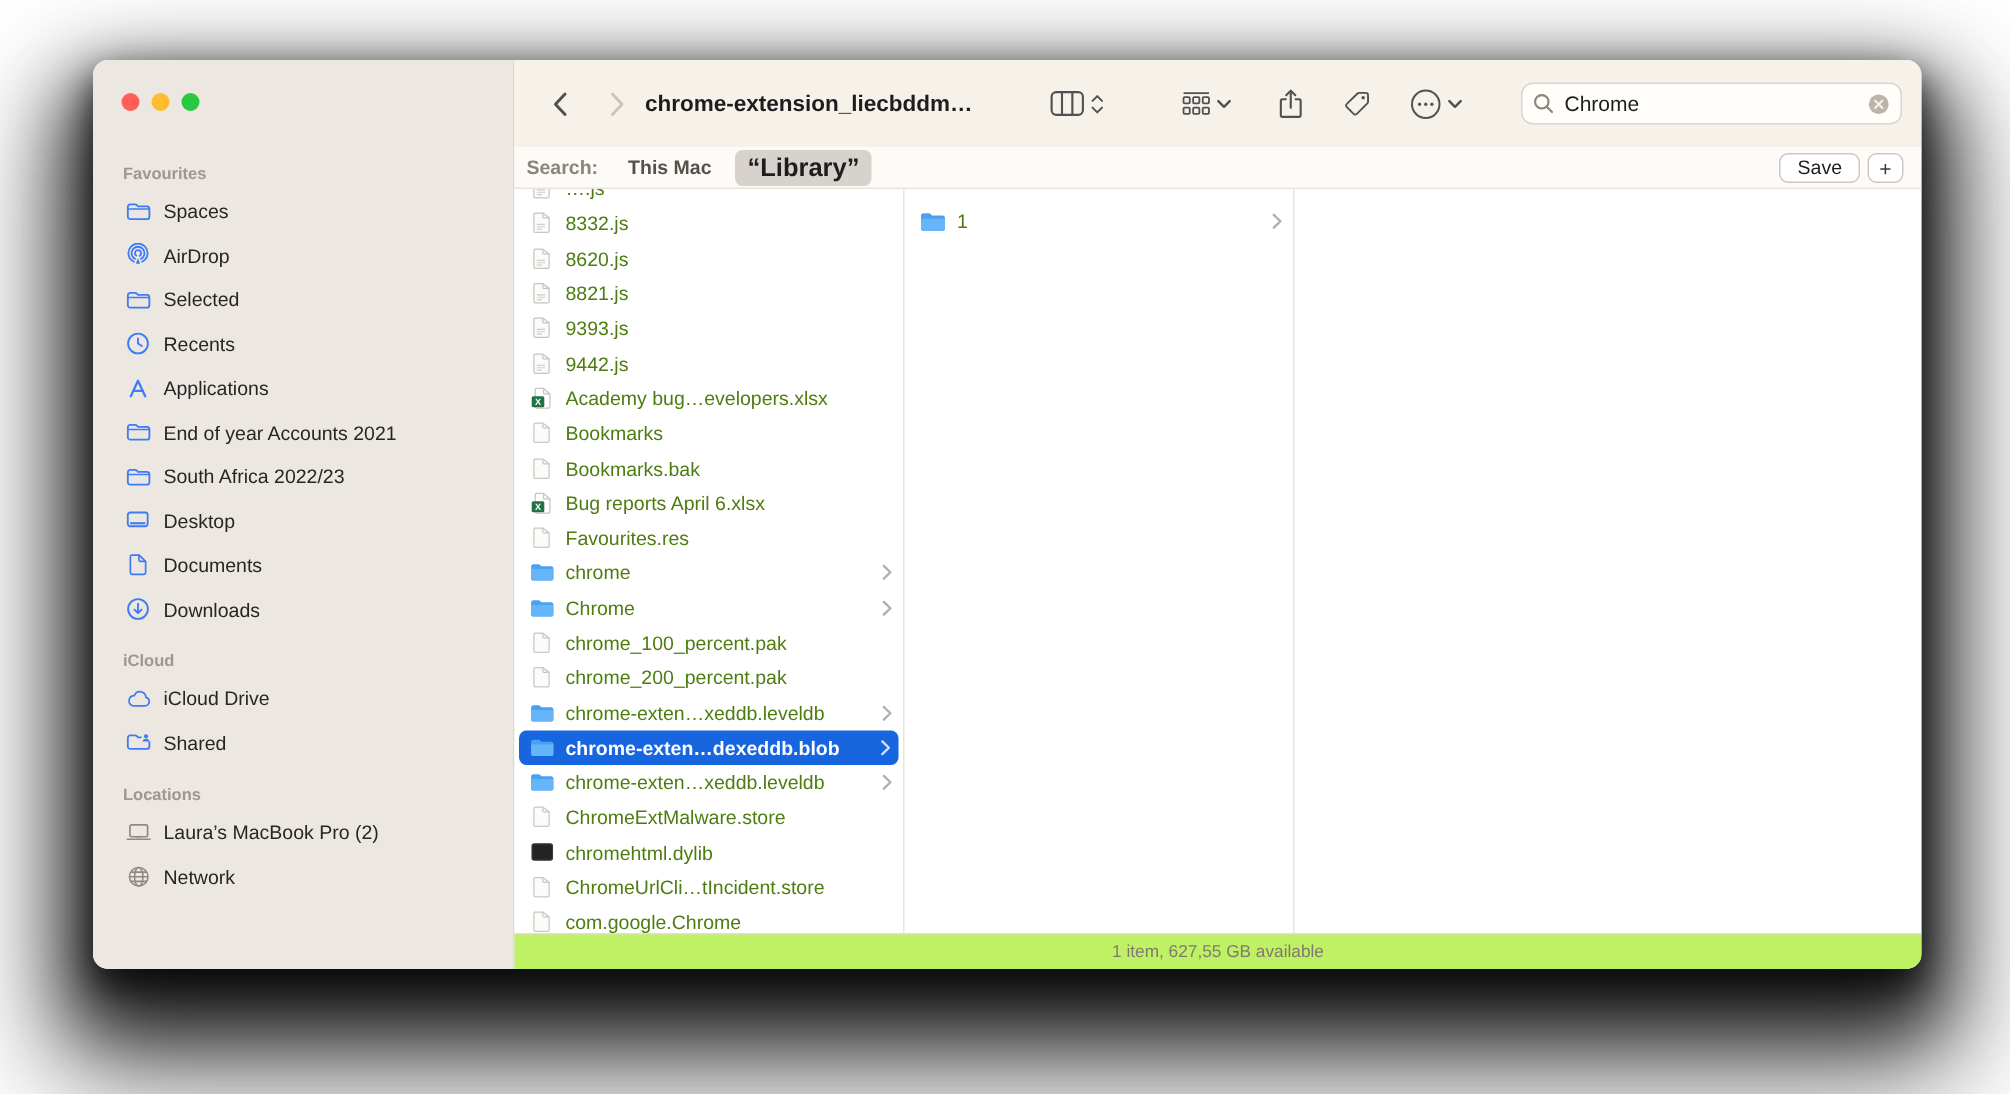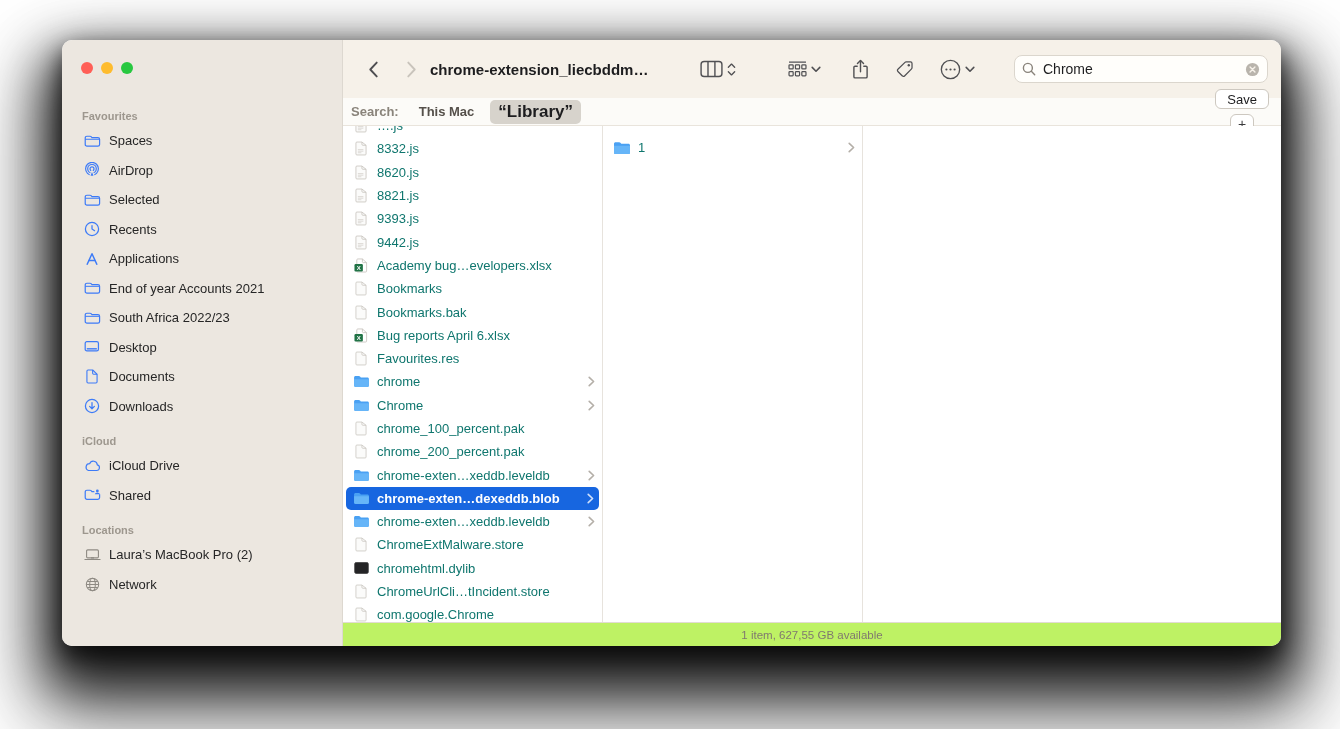--- a/index.html
+++ b/index.html
@@ -32,33 +32,33 @@
   .searchfield{margin-left:auto;width:254px;height:28px;background:#fffefb;border:1px solid #dbd6cd;border-radius:8px;
     display:flex;align-items:center;padding:0 7px;box-sizing:border-box;}
   .searchfield input{flex:1;border:none;outline:none;background:transparent;font-size:14px;color:#1d1d1f;
     font-family:inherit;margin-left:5px;min-width:0;}
   
   .scopebar{height:27px;background:#fcfbf8;border-bottom:1px solid #e9e4dc;display:flex;align-items:center;
     padding:0 12px 0 8px;font-size:13px;flex-shrink:0;}
   .scope-label{color:#8a847b;font-weight:700;margin-right:20px;}
   .scope-thismac{color:#55504a;font-weight:700;margin-right:16px;cursor:default;}
   .scope-pill{background:#d7d3cc;border-radius:5px;padding:2px 8px;font-size:17px;font-weight:700;color:#1d1d1f;cursor:default;}
-  .scope-right{margin-left:auto;display:flex;align-items:center;gap:5px;flex-direction:column;}
+  .scope-right{margin-left:auto;display:flex;align-items:center;gap:5px;}
   .save-btn{border:1px solid #cdc8c0;background:#fff;border-radius:6px;height:20px;padding:0 11px;
     font-size:13px;color:#1d1d1f;font-family:inherit;}
   .plus-btn{border:1px solid #cdc8c0;background:#fff;border-radius:6px;height:20px;width:24px;
     font-size:14px;color:#3a3a3c;line-height:1;font-family:inherit;padding:0;}
   
   .content{flex:1;display:flex;background:#fff;overflow:hidden;min-height:0;}
   .col{box-sizing:border-box;overflow:hidden;}
   .col1{width:260px;border-right:1px solid #e7e3dd;}
   .col2{width:260px;border-right:1px solid #e7e3dd;padding-top:8px;}
   .col3{flex:1;}
   .list{margin-top:-12px;}
-  .file-row{height:23.3px;display:flex;align-items:center;padding:0 7px 0 9px;font-size:13px;color:#0f766e;box-sizing:border-box;}
+  .file-row{height:23.3px;display:flex;align-items:center;padding:0 7px 0 9px;font-size:13px;color:#4d7c0f;box-sizing:border-box;}
   .f-icon{width:18px;display:flex;justify-content:center;align-items:center;flex-shrink:0;}
   .file-row .name{flex:1;white-space:nowrap;overflow:hidden;margin-left:7px;}
   .file-row .chev{color:#b4afa8;display:flex;align-items:center;margin-left:4px;}
   .file-row.selected{background:var(--sel,#1766e0);border-radius:5px;margin:0 3px;padding:0 5px 0 6px;
     color:#fff;font-weight:600;}
   .file-row.selected .chev{color:#cfe0fb;}
   .file-row.big{height:27px;padding-left:10px;}
   .file-row.big .f-icon svg{width:20px;height:16px;}
   
   .statusbar{height:23px;background:#bef264;border-top:1px solid #e2dcd2;display:flex;align-items:center;

